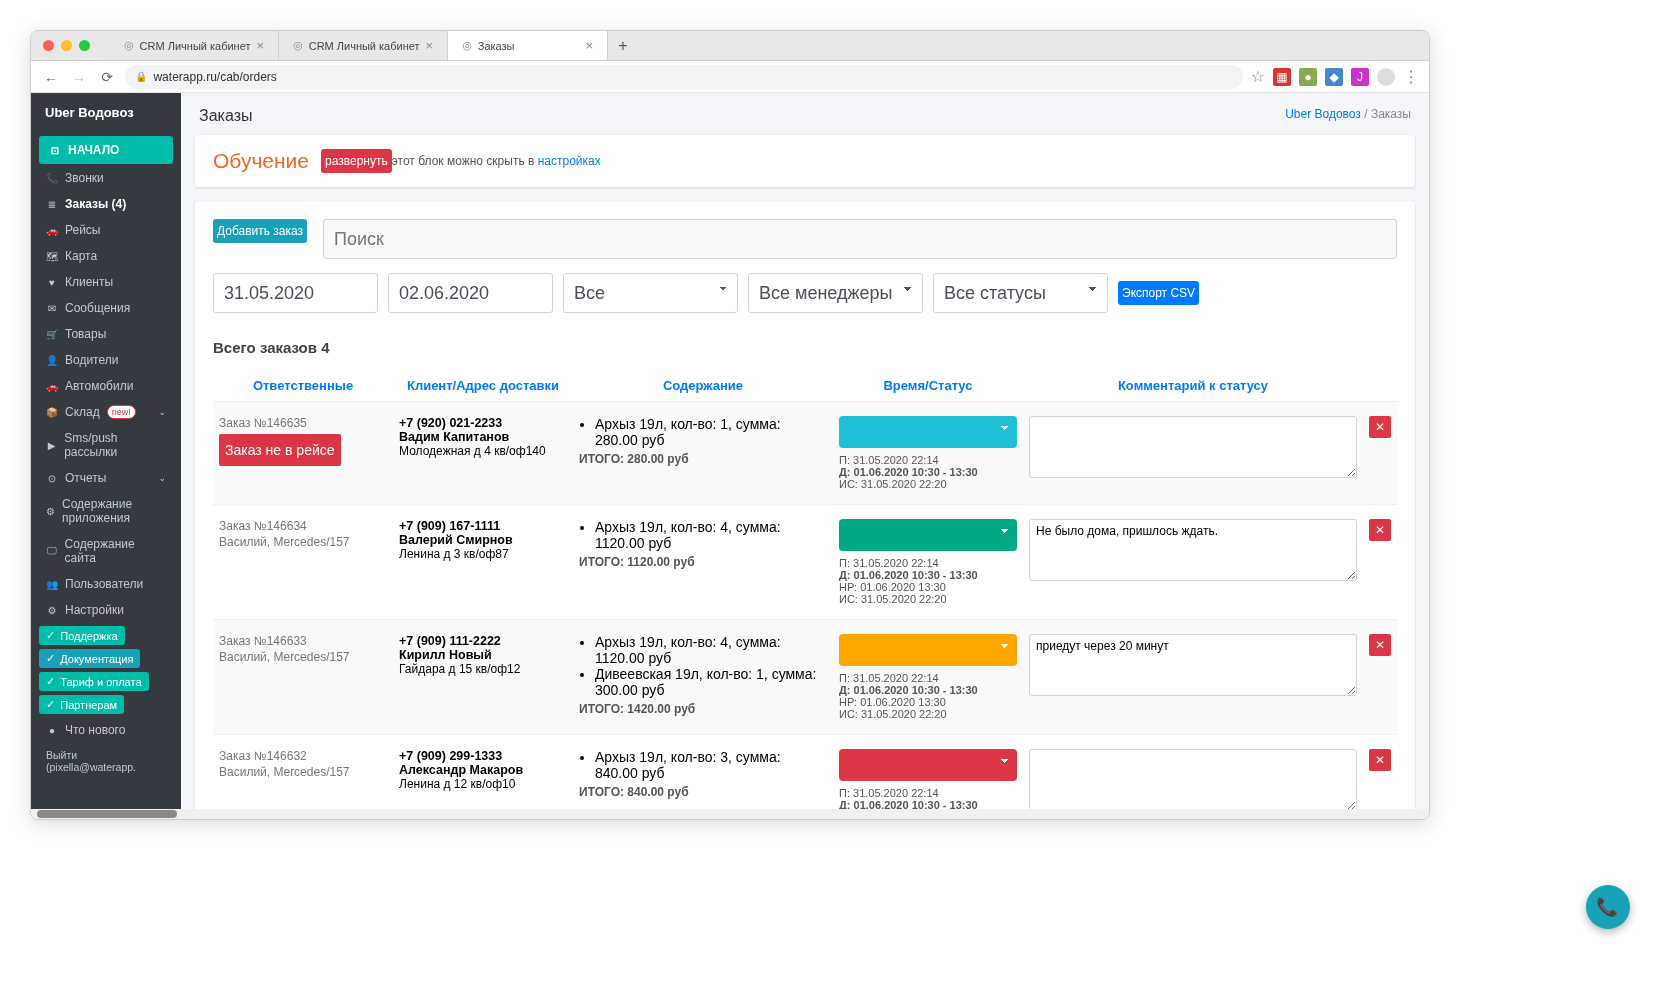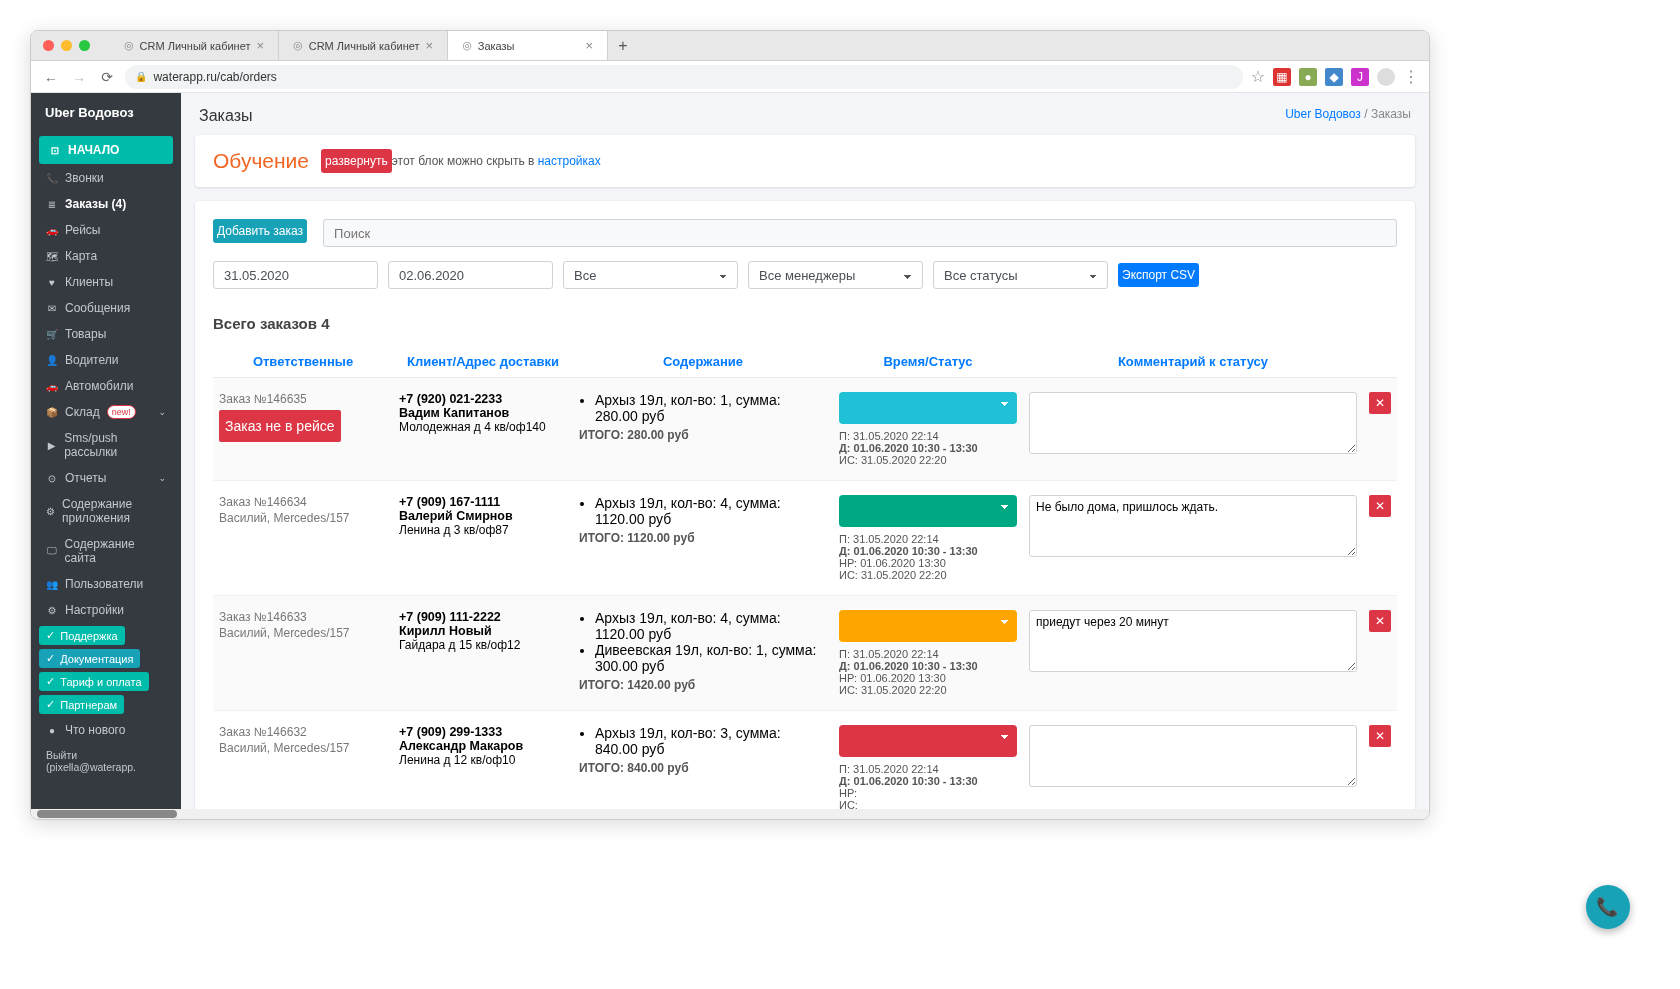--- a/index.html
+++ b/index.html
@@ -54,21 +54,21 @@
 .btn { display: inline-block; padding: 5px 4px; border-radius: 3px; font-size: 12px; color: #fff; border: none; }
 .btn.red { background: #dc3545; }
 .btn.blue { background: #17a2b8; }
 .btn.cyan { background: #007bff; }
 .hint { font-size: 12px; color: #555; }
 .hint a { color: #007bff; text-decoration: none; }
 
 .filters { padding: 18px; }
 .frow1 { display: flex; gap: 16px; margin-bottom: 14px; align-items: flex-start; }
 .frow2 { display: flex; gap: 10px; align-items: center; }
-.input, .select { height: 28px; border: 1px solid #ced4da; border-radius: 3px; padding: 0 10px; font-size: 13px; background: #fff; color: #495057; }
+.input, .select { height: 40px; border: 1px solid #ced4da; border-radius: 3px; padding: 0 10px; font-size: 18px; background: #fff; color: #495057; }
 .input.search { flex: 1; background: #f8f9fa; }
 .input.date { width: 165px; }
 .select { width: 175px; appearance: none; background-image: linear-gradient(45deg, transparent 50%, #555 50%), linear-gradient(135deg, #555 50%, transparent 50%); background-position: calc(100% - 14px) 13px, calc(100% - 10px) 13px; background-size: 4px 4px, 4px 4px; background-repeat: no-repeat; }
 
 .orders { padding: 0 18px 18px; }
 .orders-total { font-size: 15px; font-weight: 600; color: #444; padding: 8px 0 14px; }
 .otable { width: 100%; }
 .othead { display: grid; grid-template-columns: 180px 180px 260px 190px 1fr 34px; color: #007bff; font-weight: 600; font-size: 13px; padding: 8px 0; border-bottom: 1px solid #e9ecef; text-align: center; }
 .othead > div:first-child, .othead > div:nth-child(2) { text-align: center; }
 .orow { display: grid; grid-template-columns: 180px 180px 260px 190px 1fr 34px; font-size: 12px; padding: 14px 0; border-bottom: 1px solid #f0f0f0; align-items: flex-start; }

